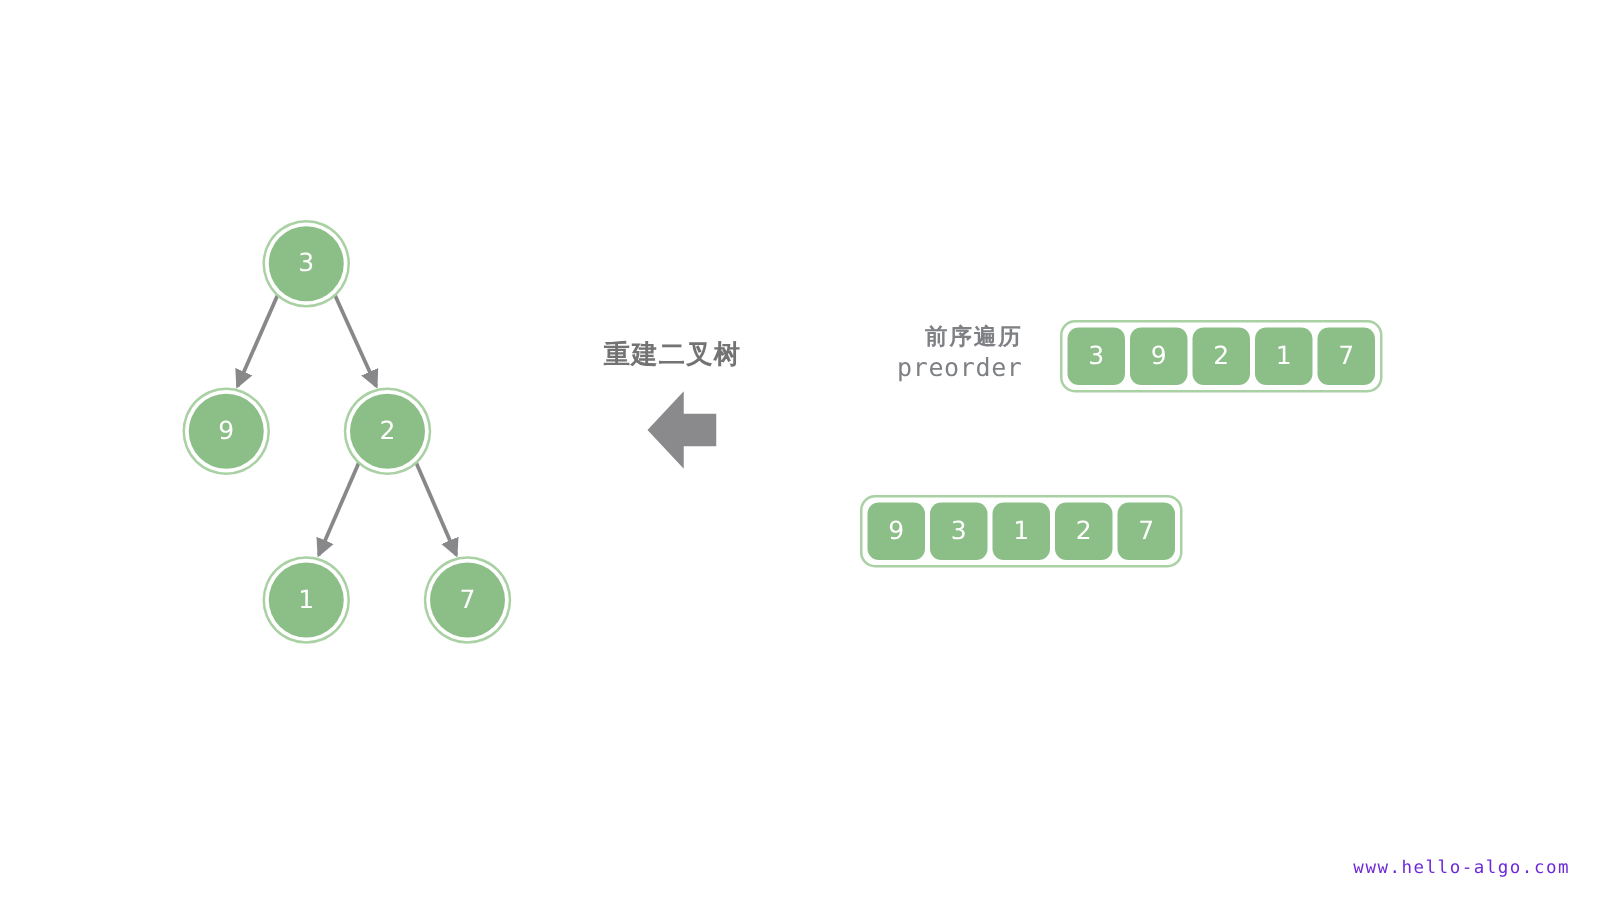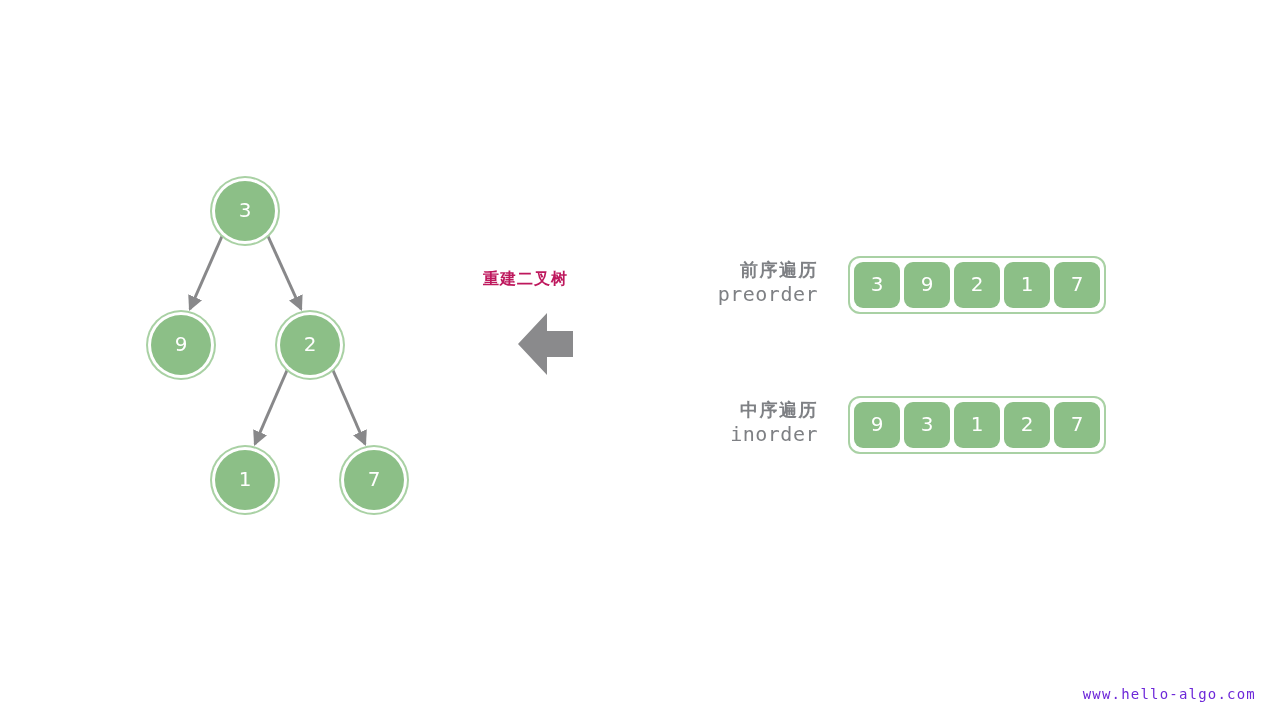--- a/index.html
+++ b/index.html
@@ -43,23 +43,23 @@
     font-family: "DejaVu Sans", "Liberation Sans", sans-serif;
     font-weight: 400;
     line-height: 1;
     box-sizing: border-box;
   }
   .node span { transform: translateY(-1px); }
 
   
   .mid-label {
     position: absolute;
-    color: #be185d;
+    color: #737373;
     font-weight: bold;
-    font-size: 16px;
+    font-size: 21px;
     letter-spacing: 1px;
     white-space: nowrap;
     font-family: "DejaVu Sans", "Liberation Sans", sans-serif;
   }
 
   
   .array-row {
     position: absolute;
     display: flex;
     align-items: center;
@@ -185,24 +185,20 @@
     <div class="array-cell">
       <span>1</span>
     </div>
     <div class="array-cell">
       <span>7</span>
     </div>
   </div>
 </div>
 
 <div class="array-row" style="left:688px; top:396px;">
-  <div class="row-labels">
-    <div class="row-label-cn">中序遍历</div>
-    <div class="row-label-en">inorder</div>
-  </div>
   <div class="array-box">
     <div class="array-cell">
       <span>9</span>
     </div>
     <div class="array-cell">
       <span>3</span>
     </div>
     <div class="array-cell">
       <span>1</span>
     </div>

